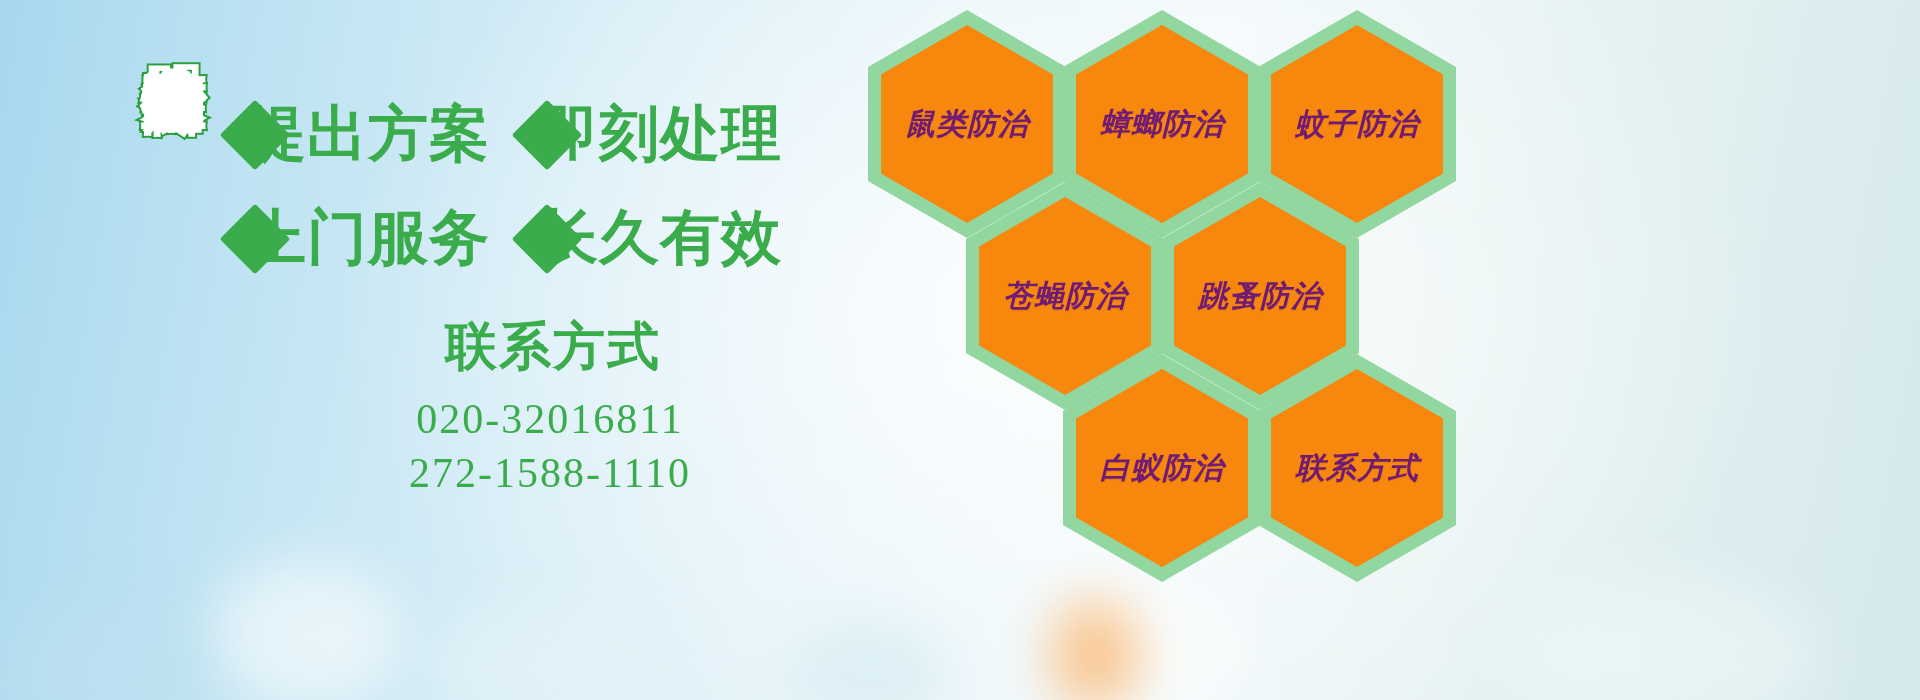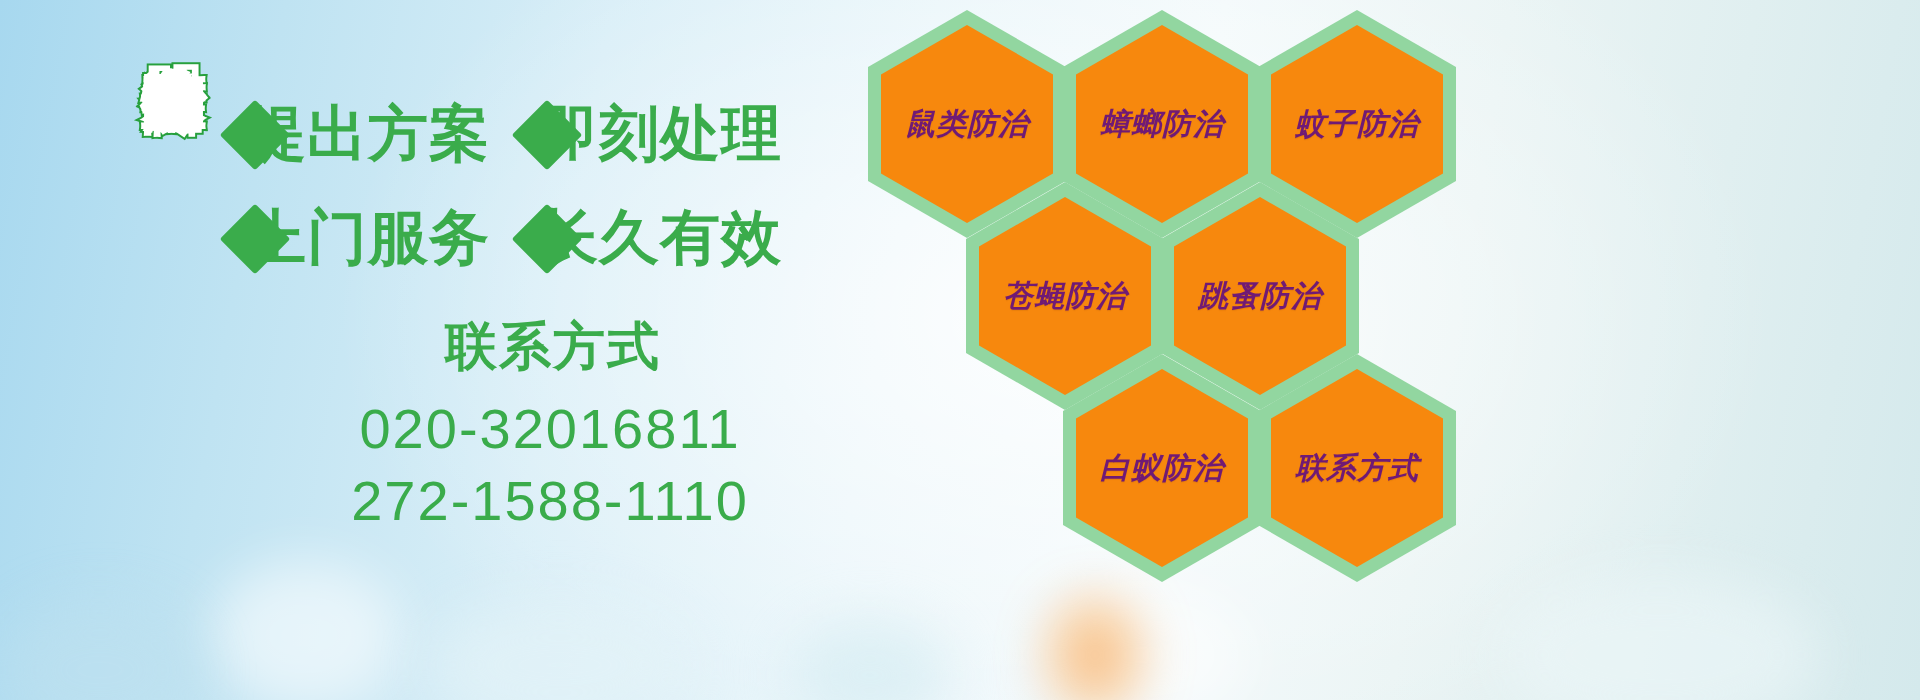--- a/index.html
+++ b/index.html
@@ -114,25 +114,25 @@
   }
   #contact-title {
     font-size: 52px;
     font-weight: bold;
     color: #3aac4b;
     letter-spacing: 2px;
     line-height: 1.1;
     margin-left: 6px;
   }
   .contact-phone {
-    font-size: 56px;
+    font-size: 42px;
     color: #3aac4b;
     letter-spacing: 2px;
     line-height: 1.28;
-    font-family: Liberation Sans, sans-serif;
+    font-family: Liberation Serif, serif;
   }
   #contact-phone-1 { margin-top: 18px; }
 
   
   #hex-grid {
     position: absolute;
     left: 862px;
     top: 0px;
     width: 600px;
     height: 580px;

